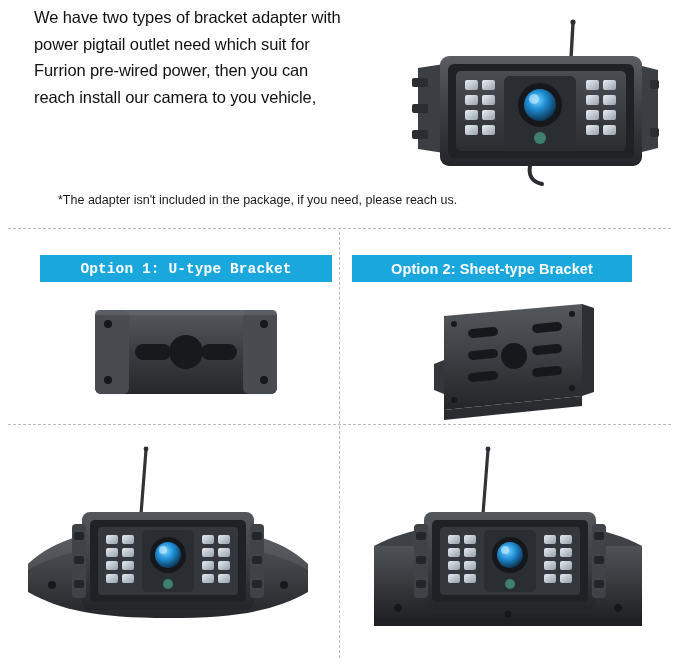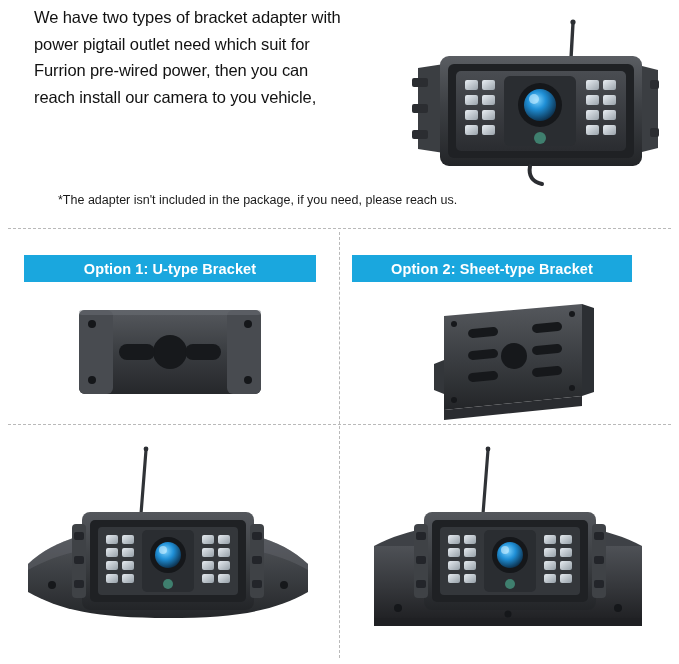--- a/index.html
+++ b/index.html
@@ -70,21 +70,21 @@
     height: 426px;
   }
 
   
   .option-panel {
     position: absolute;
     width: 339px;
     height: 196px;
     top: 228px;
   }
-  .option-panel.left { left: 0; }
+  .option-panel.left { left: 16px; font-family: Liberation Mono, monospace; }
   .option-panel.right { left: 340px; }
 
   .option-label {
     position: absolute;
     top: 27px;
     height: 27px;
     background: #1aa7de;
     color: #ffffff;
     font-weight: bold;
     font-size: 14.5px;

